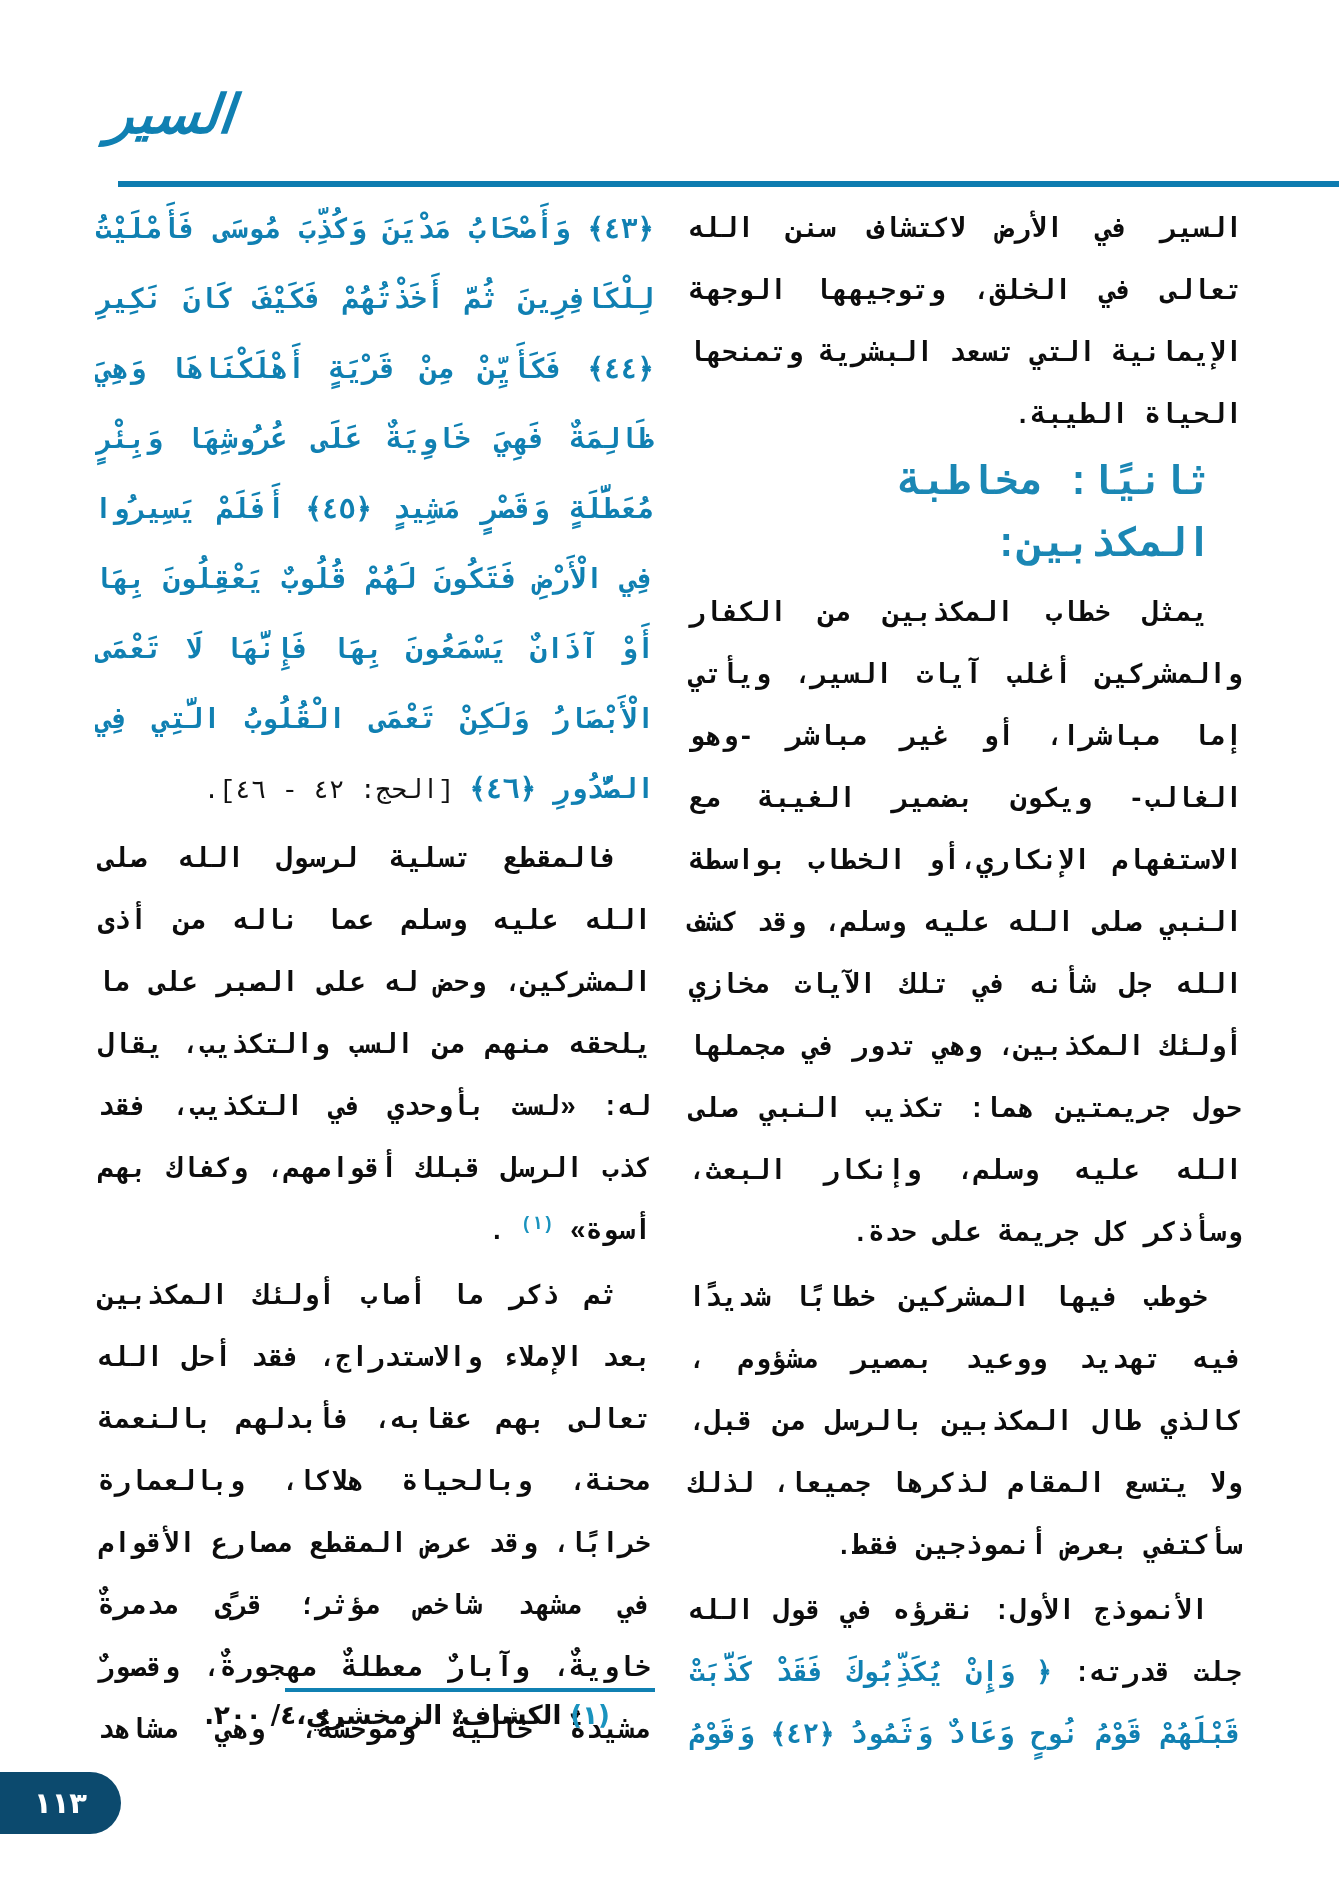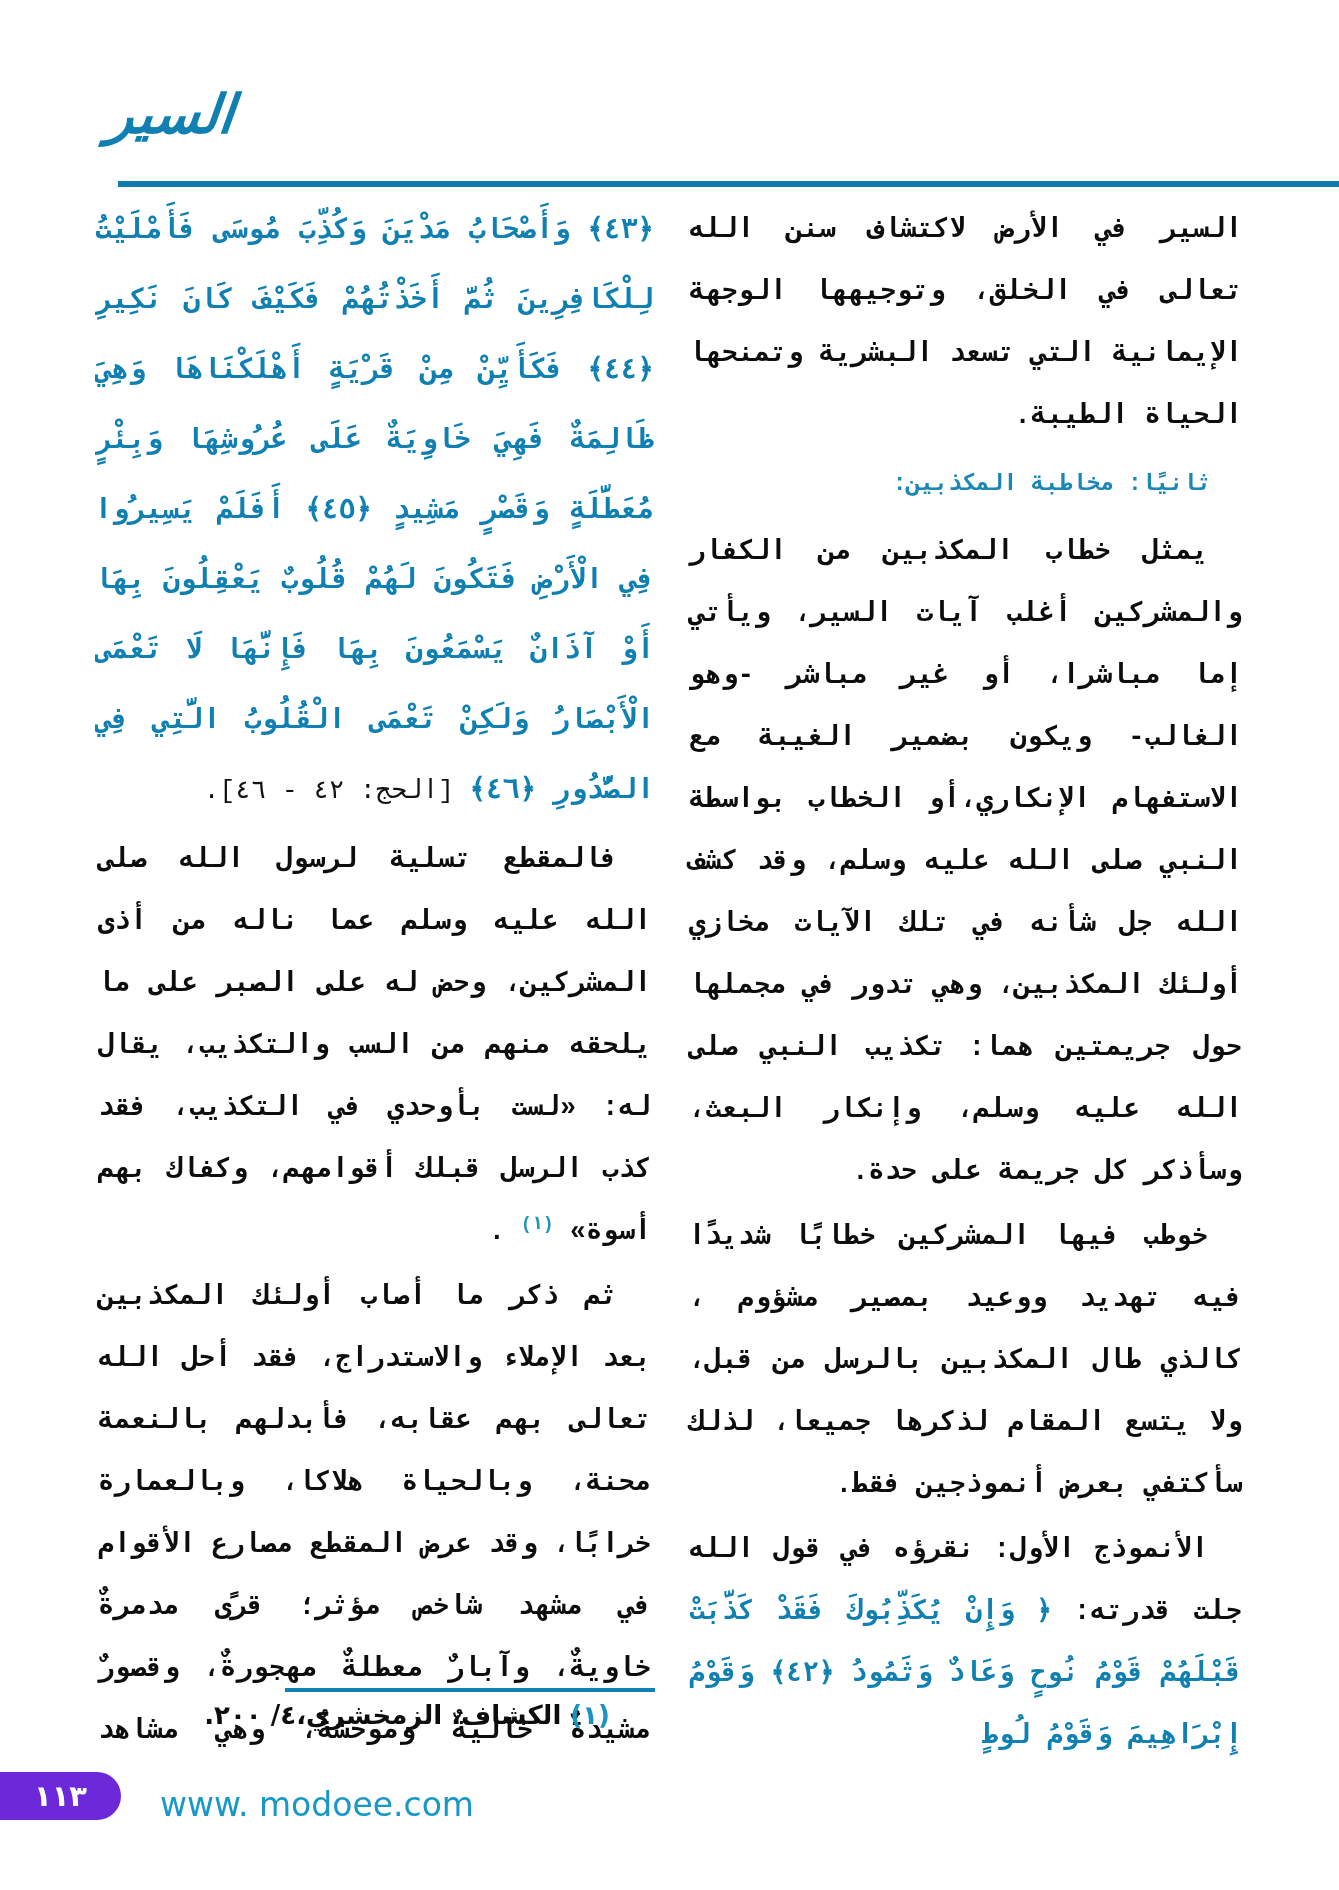--- a/index.html
+++ b/index.html
@@ -50,21 +50,21 @@
     font-size:27px;
     font-weight:bold;
     line-height:62px;
     text-align:justify;
     text-indent:34px;
   }
   p.body.no-indent{text-indent:0;}
   .section-heading{
     margin:6px 34px 6px 0;
     color:#1b87b4;
-    font-size:23px;
+    font-size:40px;
     font-weight:bold;
     line-height:62px;
   }
   .lead{font-weight:bold;color:#0d0d0d;}
   .refs{
     font-weight:normal;
     font-size:26px;
     color:#111111;
   }
   .quran{
@@ -105,22 +105,22 @@
     font-weight:bold;
     color:#0d0d0d;
     line-height:42px;
     text-align:right;
   }
   p.footnote .fn-num{color:#1a93be;}
   
   .page-badge{
     position:absolute;
     left:0;top:1772px;
-    width:121px;height:48px;
-    background:#6d28d9;
+    width:121px;height:62px;
+    background:#0c4a6e;
     border-radius:0 31px 31px 0;
     display:flex;align-items:center;justify-content:center;
   }
   .page-badge span{
     color:#ffffff;
     font-size:29px;
     font-weight:bold;
     letter-spacing:6px;
   }
   .site-url{
@@ -165,15 +165,14 @@
   </div>
 
   <div class="footnote-area">
     <div class="footnote-rule"></div>
     <p class="footnote"><span class="fn-num">(١)</span><span> الكشاف، الزمخشري،٤/ ٢٠٠.</span></p>
   </div>
 
   <div class="page-badge">
       <span>١١٣</span>
     </div>
-  <div class="site-url">www. modoee.com</div>
 
 </div>
 
 </body></html>

